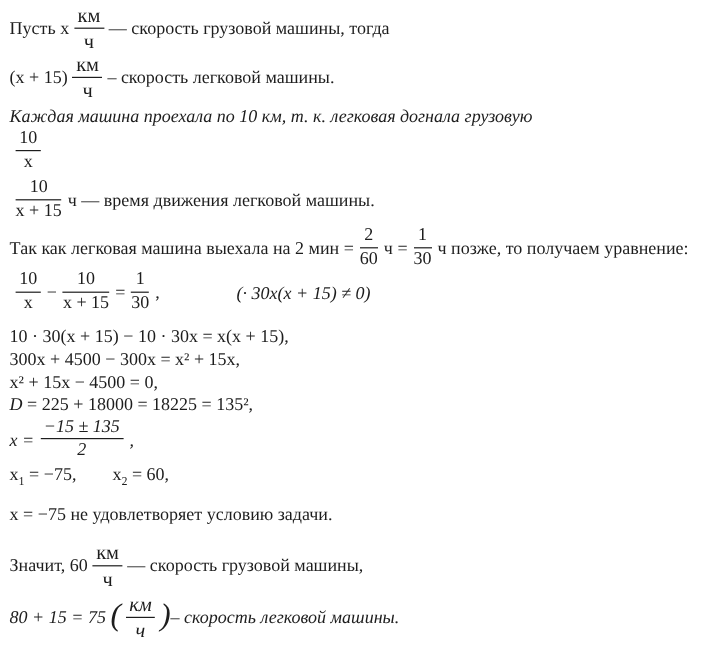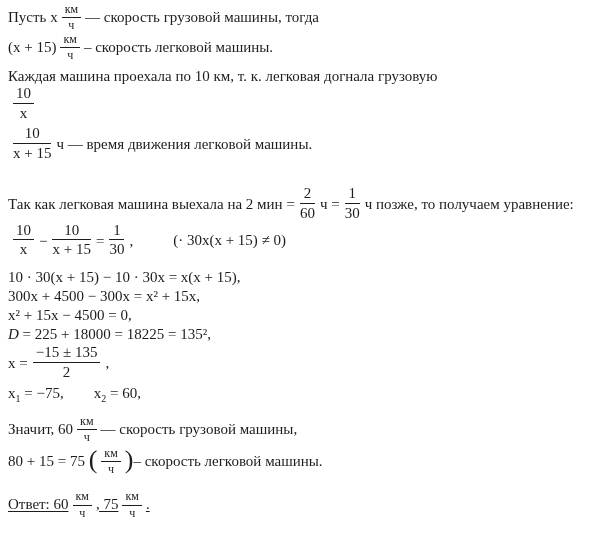--- a/index.html
+++ b/index.html
@@ -11,27 +11,27 @@
   .page{padding:4px 0 4px 8px;}
   .ln{white-space:nowrap;}
   .txt{line-height:21px;}
   .alg{line-height:19px;}
   .frac{
     display:inline-block;vertical-align:middle;text-align:center;
     line-height:1.12;margin:0 5px;position:relative;top:-2px;
   }
   .frac .num{display:block;padding:0 3px 1px;border-bottom:1.2px solid #1d1d1d;}
   .frac .den{display:block;padding-top:1px;}
-  .frac.small{font-size:12px;margin:0 4px;top:-1px;}
+  .frac.small{font-size:17px;margin:0 4px;top:-1px;}
   sub{font-size:10px;line-height:0;}
   .it{font-style:italic;}
   .bigp{font-size:26px;vertical-align:middle;position:relative;top:-3px;line-height:0;}
-  .gap40{margin-left:40px;}
+  .gap40{margin-left:64px;font-style:italic;}
   .gap30{margin-left:30px;}
-  .mt2{margin-top:2px;}.mt4{margin-top:4px;}.mt6{margin-top:23px;}
+  .mt2{margin-top:2px;font-style:italic;}.mt4{margin-top:4px;}.mt6{margin-top:4px;}
   .mt8{margin-top:8px;}.mt10{margin-top:14px;text-decoration:underline;}.mt12{margin-top:12px;}
 </style>
 </head>
 <body>
 
 <div class="page">
 
   <div class="ln"><span>Пусть x</span><span class="frac small"><span class="num">км</span><span class="den">ч</span></span><span>— скорость грузовой машины, тогда</span></div>
 
   <div class="ln"><span>(x + 15)</span><span class="frac small"><span class="num">км</span><span class="den">ч</span></span><span>–  скорость легковой машины.</span></div>
@@ -52,20 +52,21 @@
     <div class="ln alg">10 · 30(x + 15) − 10 · 30x = x(x + 15),</div>
     <div class="ln alg">300x + 4500 − 300x = x² + 15x,</div>
     <div class="ln alg">x² + 15x − 4500 = 0,</div>
     <div class="ln alg"><span class="it">D</span><span> = 225 + 18000 = 18225 = 135²,</span></div>
   </div>
 
   <div class="ln mt2"><span>x =</span><span class="frac"><span class="num">−15 ± 135</span><span class="den">2</span></span><span>,</span></div>
 
   <div class="ln txt"><span>x</span><sub>1</sub><span> = −75,</span><span class="gap30">x</span><sub>2</sub><span> = 60,</span></div>
 
+  <div class="ln txt mt12">x = −75 не удовлетворяет условию задачи.</div>
 
   <div class="ln mt12"><span>Значит, 60</span><span class="frac small"><span class="num">км</span><span class="den">ч</span></span><span>— скорость грузовой машины,</span></div>
 
   <div class="ln mt2"><span>80 + 15 = 75</span> <span class="bigp">(</span><span class="frac small"><span class="num">км</span><span class="den">ч</span></span><span class="bigp">)</span><span>–  скорость легковой машины.</span></div>
 
   <div class="ln mt10"><span>Ответ: 60</span><span class="frac small"><span class="num">км</span><span class="den">ч</span></span><span>, 75</span><span class="frac small"><span class="num">км</span><span class="den">ч</span></span><span>.</span></div>
 
 </div>
 
 </body></html>

